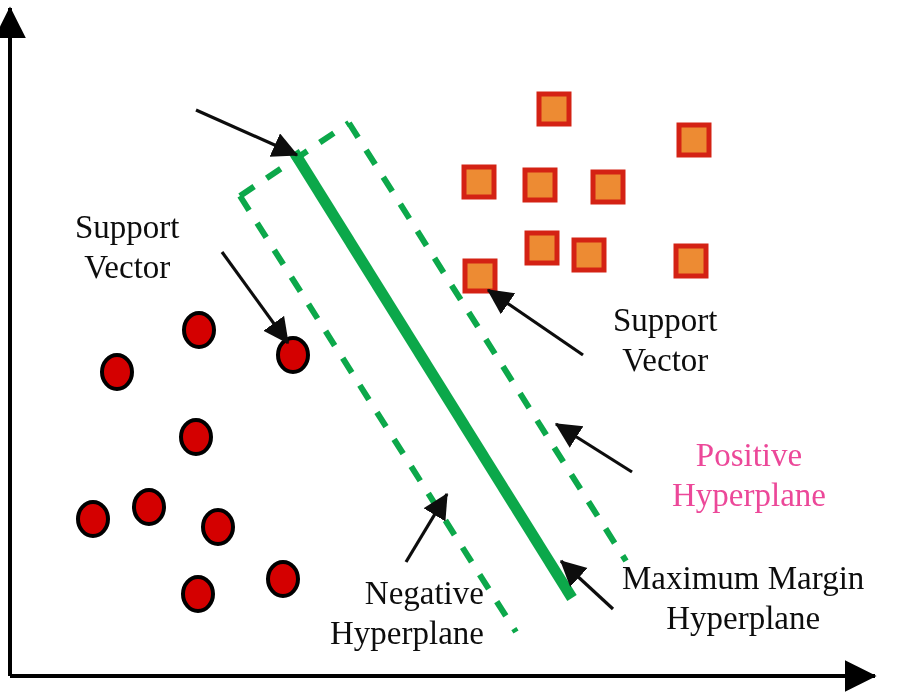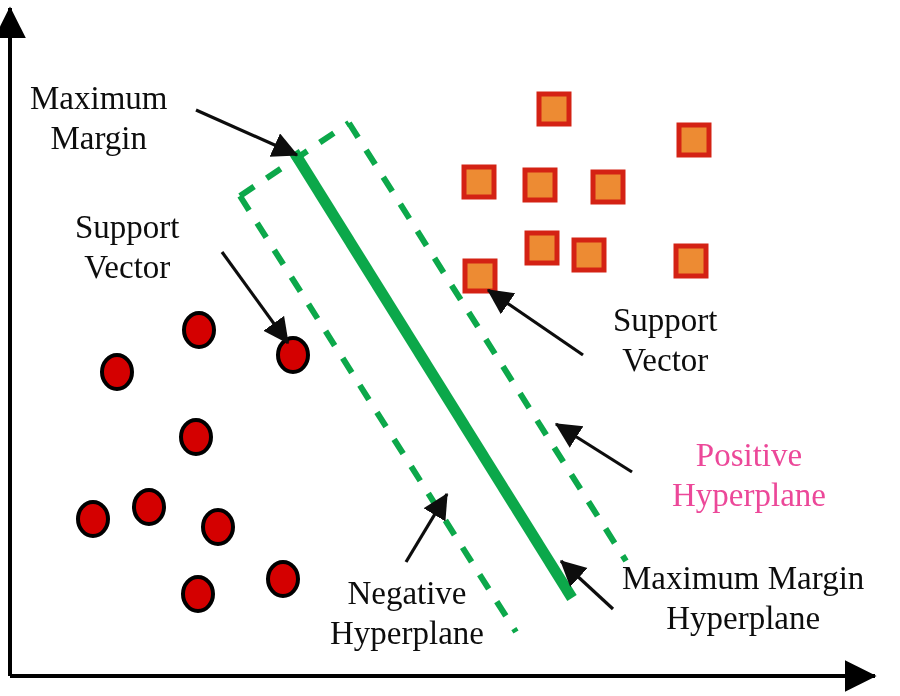--- a/index.html
+++ b/index.html
@@ -84,26 +84,24 @@
     <g id="arrows-group">
         <line x1="196" y1="110" x2="297" y2="155" stroke="#0d0d0d" stroke-width="3.2" marker-end="url(#ahead)"></line>
         <line x1="222" y1="252" x2="288" y2="343" stroke="#0d0d0d" stroke-width="3.2" marker-end="url(#ahead)"></line>
         <line x1="583" y1="355" x2="488" y2="290" stroke="#0d0d0d" stroke-width="3.2" marker-end="url(#ahead)"></line>
         <line x1="632" y1="472" x2="556" y2="424" stroke="#0d0d0d" stroke-width="3.2" marker-end="url(#ahead)"></line>
         <line x1="406" y1="562" x2="447" y2="494" stroke="#0d0d0d" stroke-width="3.2" marker-end="url(#ahead)"></line>
         <line x1="613" y1="609" x2="561" y2="561" stroke="#0d0d0d" stroke-width="3.2" marker-end="url(#ahead)"></line>
       </g>
   </svg>
 
-  <div class="lbl" id="lbl0" style="left: 30px; top: 78px; color: rgb(13, 13, 13);">Maximum
-Margin</div>
   <div class="lbl" id="lbl1" style="left: 75px; top: 207px; color: rgb(13, 13, 13);">Support
 Vector</div>
   <div class="lbl" id="lbl2" style="left: 613px; top: 300px; color: rgb(13, 13, 13);">Support
 Vector</div>
   <div class="lbl" id="lbl3" style="left: 672px; top: 435px; color: #ec4899;">Positive
 Hyperplane</div>
-  <div class="lbl" id="lbl4" style="left: 330px; top: 573px; color: rgb(13, 13, 13);">Negative
+  <div class="lbl" id="lbl4" style="left: 330px; top: 573px; color: rgb(13, 13, 13); text-align: right;">Negative
 Hyperplane</div>
   <div class="lbl" id="lbl5" style="left: 622px; top: 558px; color: rgb(13, 13, 13);">Maximum Margin
 Hyperplane</div>
 
 </div>
 
 </body></html>

